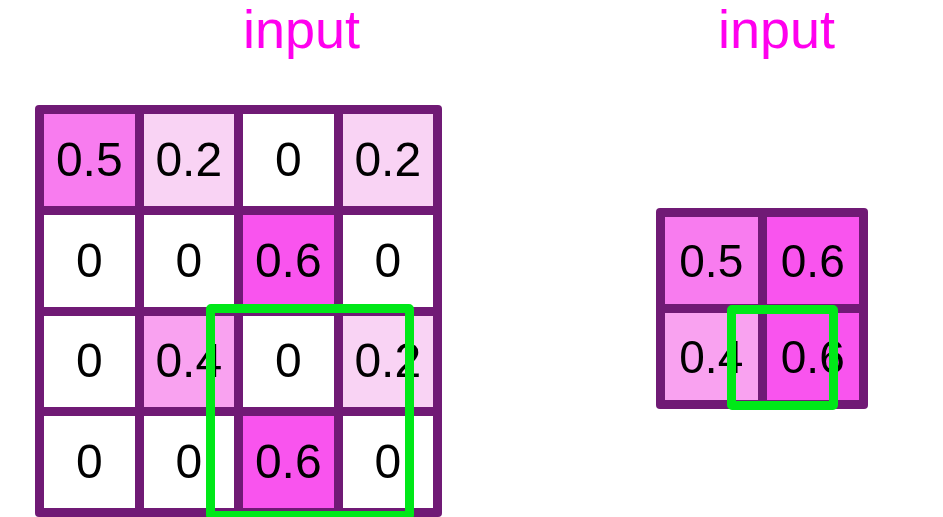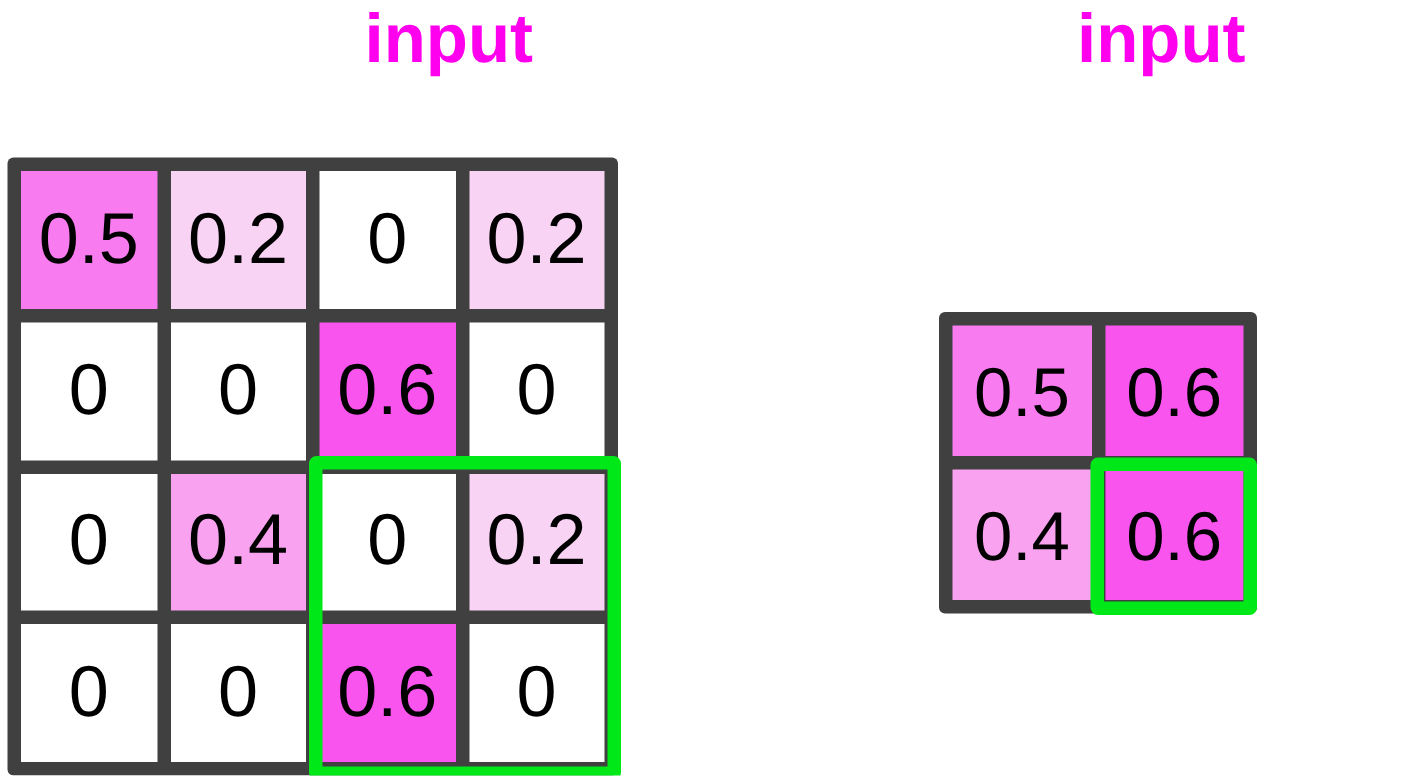--- a/index.html
+++ b/index.html
@@ -1,25 +1,25 @@
 <!DOCTYPE html>
 <html><head>
 <meta charset="utf-8">
 <style>
   html,body{margin:0;padding:0;background:#ffffff;}
   body{width:943px;height:517px;position:relative;overflow:hidden;
        font-family:"Liberation Sans",sans-serif;}
 
-  .title{position:absolute;color:#ff00ee;font-size:46px;line-height:1;
-         font-weight:700;white-space:nowrap;}
+  .title{position:absolute;color:#ff00ee;font-size:54px;line-height:1;
+         font-weight:400;white-space:nowrap;}
   #title-input{left:243px;top:2px;}
   #title-output{left:718px;top:2px;}
 
   
-  .grid{position:absolute;background:#404040;display:grid;}
+  .grid{position:absolute;background:#701a75;display:grid;margin-left:30px;}
 
   #input-grid{left:5px;top:105px;width:407px;height:412px;
               grid-template-columns:repeat(4,1fr);
               grid-template-rows:repeat(4,1fr);
               gap:9px;padding:9px;box-sizing:border-box;
               border-radius:4px;}
 
   #output-grid{left:626px;top:208px;width:212px;height:201px;
                grid-template-columns:repeat(2,1fr);
                grid-template-rows:repeat(2,1fr);

